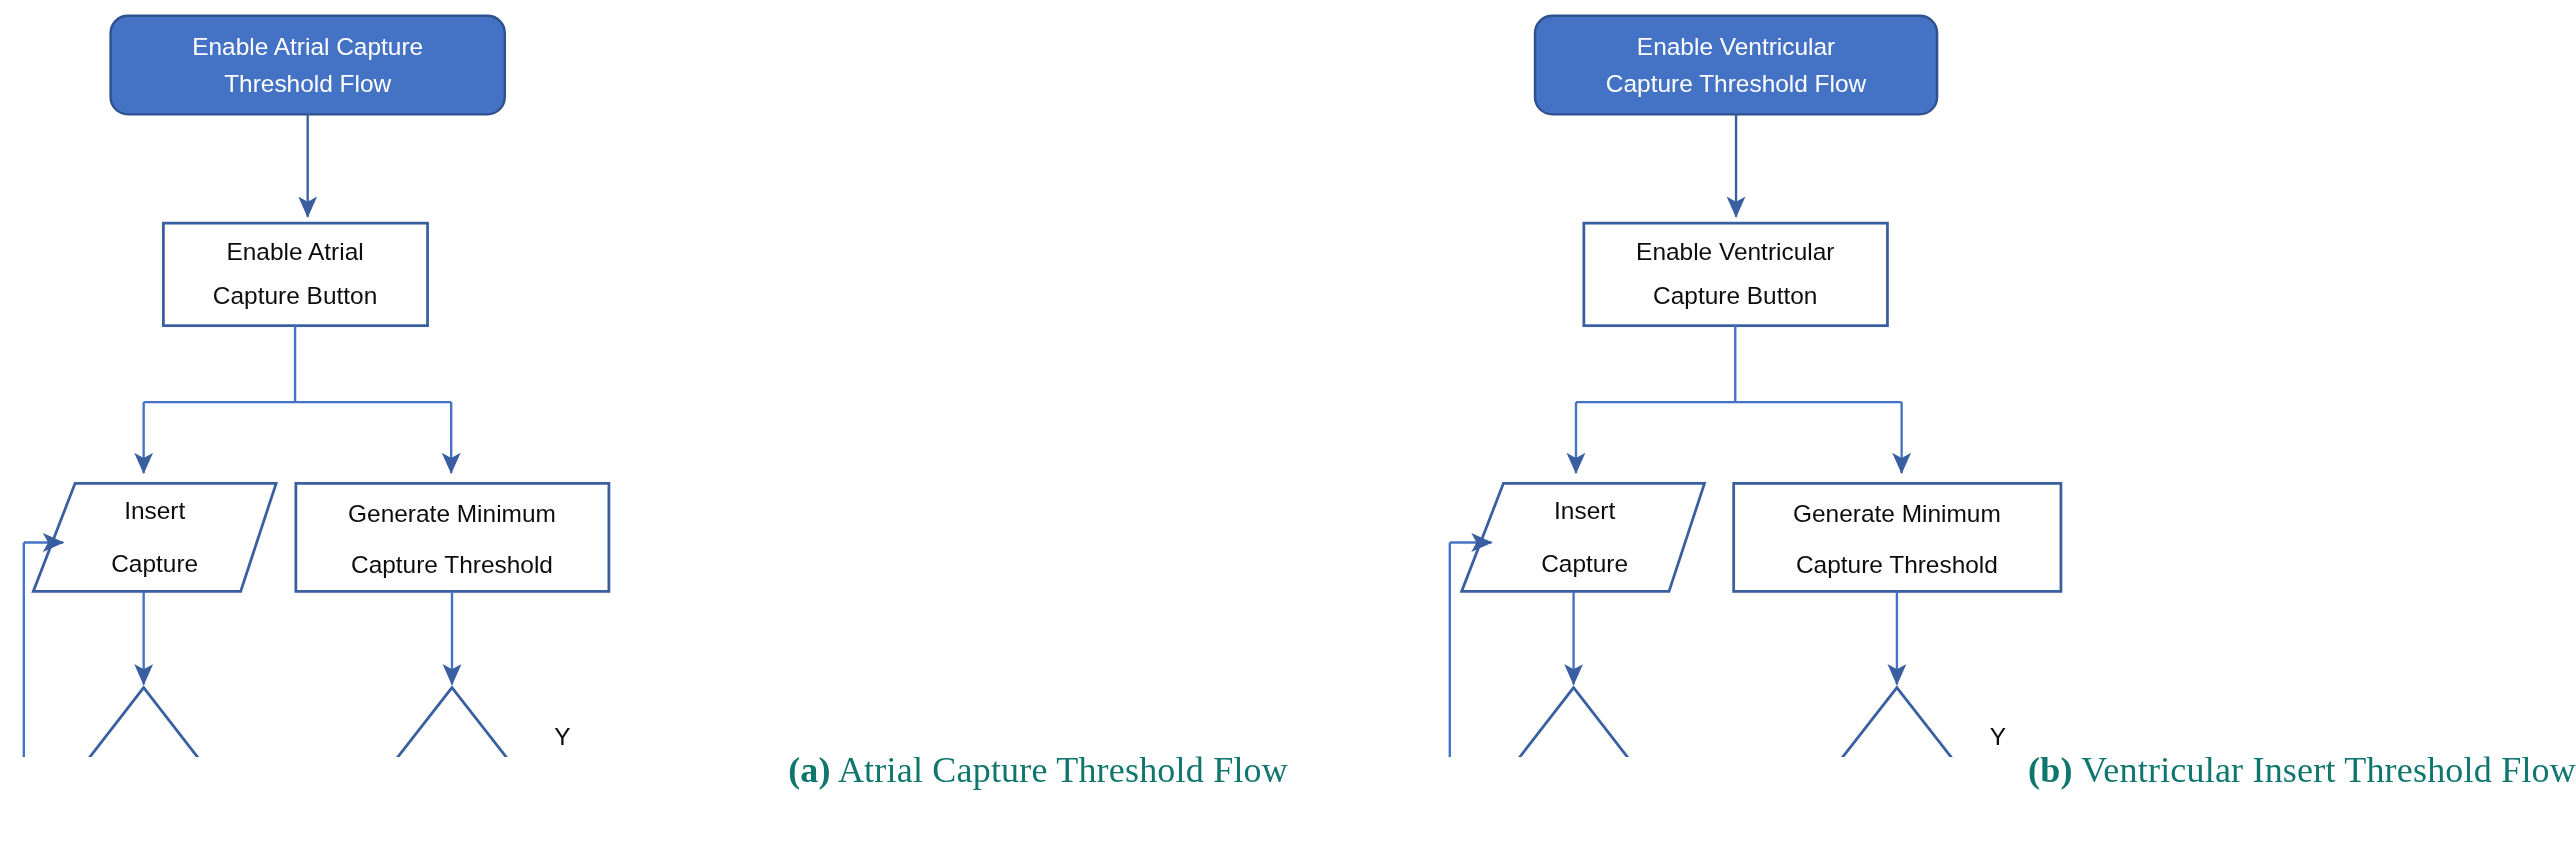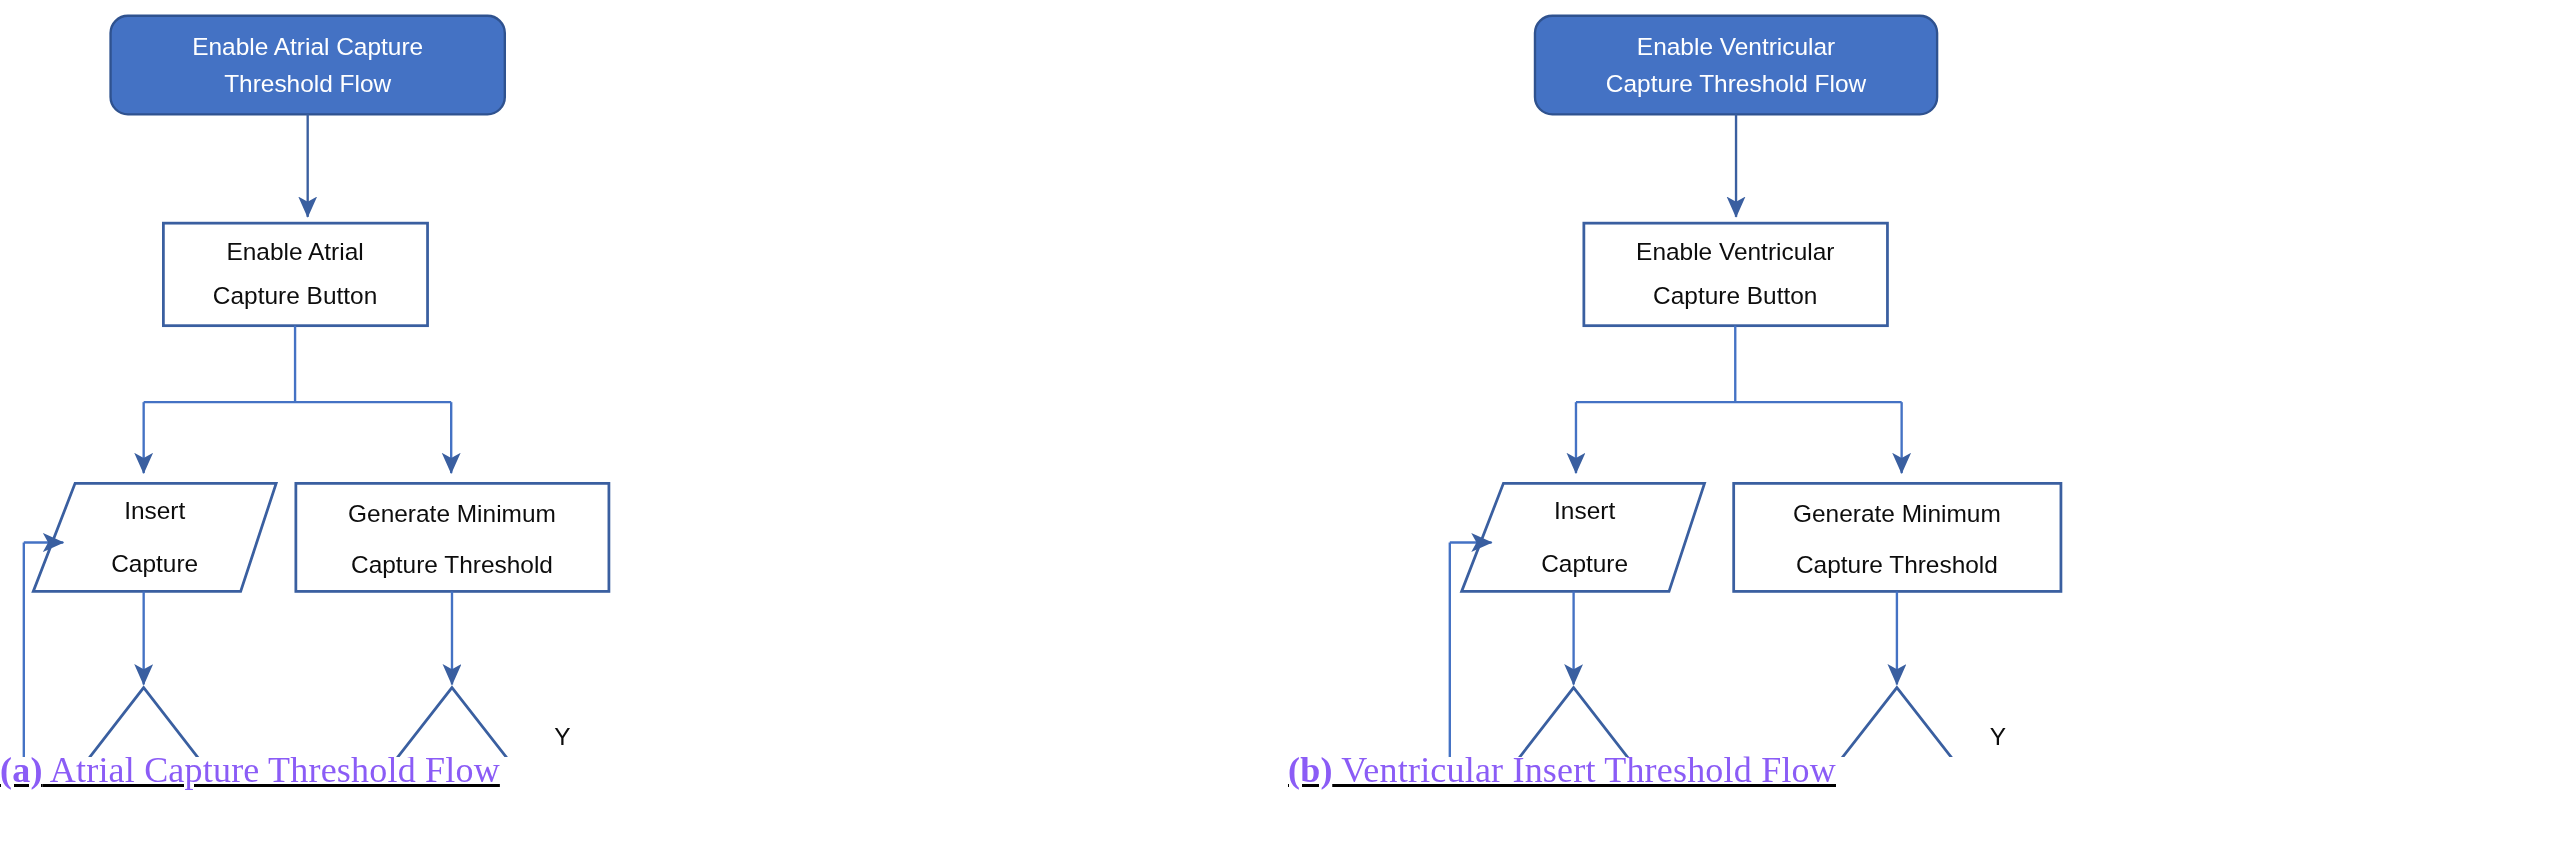--- a/index.html
+++ b/index.html
@@ -19,38 +19,37 @@
     width: 2576px;
     height: 861px;
   }
   .panel {
     position: relative;
     width: 1288px;
     height: 861px;
     display: flex;
     flex-direction: column;
     align-items: center;
-    text-decoration: underline;
   }
   .flow-area {
     position: relative;
     width: 1288px;
     height: 757px;
   }
   .flow-svg {
     display: block;
     width: 1288px;
     height: 757px;
   }
   .caption {
     width: 1288px;
-    text-align: left;
+    text-align: right;
     font-family: "Liberation Serif", "DejaVu Serif", serif;
     font-size: 36px;
-    color: #8b5cf6;
+    color: #0f766e;
     letter-spacing: 0.2px;
     margin-top: -8px;
   }
   .caption .cap-tag {
     font-weight: bold;
   }
   text {
     font-family: "Liberation Sans", sans-serif;
     fill: #0d0d0d;
   }

